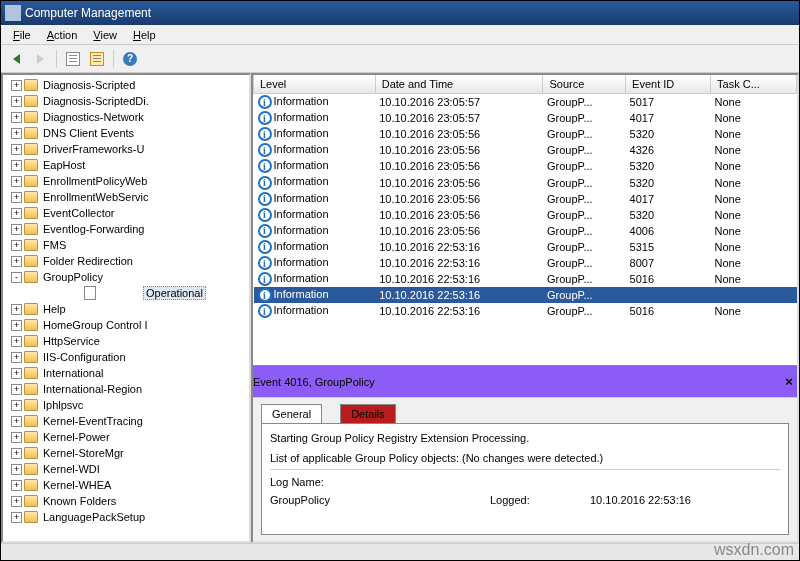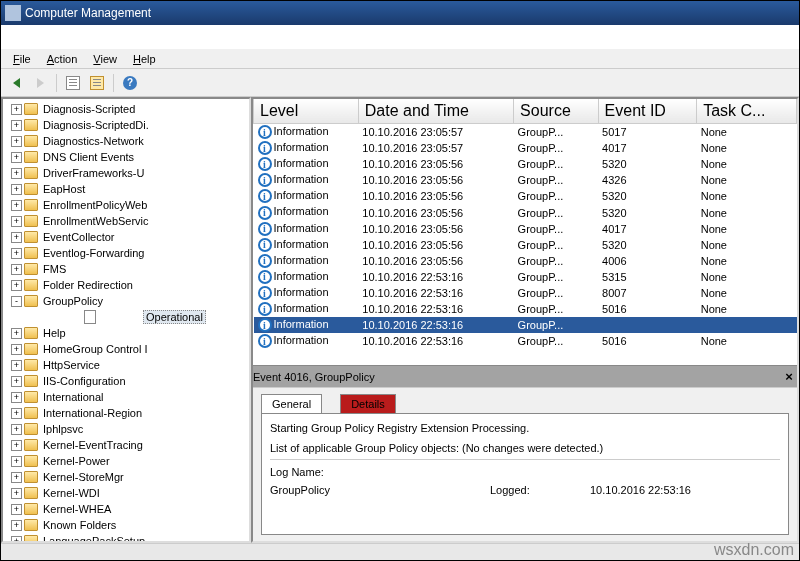--- a/index.html
+++ b/index.html
@@ -1,43 +1,43 @@
 <!DOCTYPE html>
 <html><head>
 <meta charset="utf-8">
 <style>
 * { box-sizing: border-box; margin: 0; padding: 0; }
 body { font-family: "Segoe UI", Tahoma, sans-serif; font-size: 11px; background: #fff; overflow: hidden; width: 800px; height: 561px; }
 .window { width: 800px; height: 561px; display: flex; flex-direction: column; border: 1px solid #000; }
 .titlebar { background: linear-gradient(#2a5a9c, #1a3a6c); color: #fff; height: 22px; display: flex; align-items: center; padding: 12px 4px; font-size: 12px; }
 .titlebar-icon { width: 16px; height: 16px; background: #b0c4de; margin-right: 4px; display: inline-block; }
-.menubar { height: 20px; background: #f0f0f0; display: flex; align-items: center; padding: 0 4px; border-bottom: 1px solid #ccc; margin-top: 24px; }
+.menubar { height: 20px; background: #f0f0f0; display: flex; align-items: center; padding: 0 4px; border-bottom: 1px solid #ccc; }
 .menu-item { padding: 2px 8px; cursor: default; }
 .menu-item u { text-decoration: underline; }
 .toolbar { height: 28px; background: #f0f0f0; display: flex; align-items: center; padding: 0 4px; gap: 2px; border-bottom: 1px solid #ccc; }
 .tool-btn { width: 22px; height: 22px; border: 1px solid transparent; display: flex; align-items: center; justify-content: center; cursor: pointer; }
 .tool-sep { width: 1px; height: 18px; background: #ccc; margin: 0 3px; }
 .content { flex: 1; display: flex; overflow: hidden; }
 .tree-pane { width: 250px; background: #fff; border: 2px inset #ddd; overflow: auto; padding: 2px; }
 .tree-node { display: flex; align-items: center; height: 16px; white-space: nowrap; cursor: default; }
 .tree-exp { width: 11px; height: 11px; border: 1px solid #888; display: inline-flex; align-items: center; justify-content: center; font-size: 9px; line-height: 1; margin-right: 2px; background: #fff; color: #000; }
 .tree-noexp { width: 11px; height: 11px; display: inline-block; margin-right: 2px; }
 .folder-icon { width: 14px; height: 12px; background: linear-gradient(#ffe9a8, #f0c050); border: 1px solid #c09030; border-radius: 1px; margin-right: 3px; }
 .doc-icon { width: 12px; height: 14px; background: #fff; border: 1px solid #888; margin-right: 3px; position: relative; }
 .tree-label { padding: 0 2px; }
 .tree-label.sel { background: #e0e8f0; border: 1px dotted #888; }
 .right-pane { flex: 1; display: flex; flex-direction: column; border: 2px inset #ddd; overflow: hidden; }
 .event-list { flex: 1; overflow: auto; border-bottom: 1px solid #888; position: relative; }
 .ev-table { width: 100%; border-collapse: collapse; }
-.ev-table th { background: linear-gradient(#fff, #e8e8e8); border: 1px solid #ccc; border-top: none; text-align: left; font-weight: normal; padding: 3px 6px; font-size: 16px; position: sticky; top: 0; }
+.ev-table th { background: linear-gradient(#fff, #e8e8e8); border: 1px solid #ccc; border-top: none; text-align: left; font-weight: normal; padding: 3px 6px; font-size: 11px; position: sticky; top: 0; }
 .ev-table td { padding: 1px 4px; white-space: nowrap; }
 .ev-table tr.sel td { background: #2a5a9c; color: #fff; }
 .info-icon { width: 14px; height: 14px; border-radius: 50%; background: #fff; border: 2px solid #2070c0; display: inline-flex; align-items: center; justify-content: center; color: #2070c0; font-weight: bold; font-size: 10px; font-family: Georgia, serif; margin-right: 2px; vertical-align: middle; }
 .detail-pane { height: 175px; display: flex; flex-direction: column; background: #f0f0f0; }
-.detail-hdr { height: 22px; display: flex; align-items: center; justify-content: space-between; padding: 2px 0; background: #a3a3a3; border-bottom: 1px solid #ccc; }
+.detail-hdr { height: 32px; display: flex; align-items: center; justify-content: space-between; padding: 2px 0; background: #8b5cf6; border-bottom: 1px solid #ccc; }
 .close-x { width: 16px; height: 16px; display: flex; align-items: center; justify-content: center; font-weight: bold; cursor: pointer; font-size: 13px; }
 .tabs { display: flex; padding: 6px 8px 0 8px; }
 .tab { padding: 3px 10px; border: 1px solid #888; background: #fff; margin-right: 18px; border-bottom: none; cursor: pointer; }
 .tab.inactive { background: #b91c1c; }
 .detail-body { flex: 1; margin: 0 8px 6px 8px; border: 1px solid #888; background: #fff; padding: 8px; overflow: auto; position: relative; }
 .detail-row { display: flex; margin-top: 6px; }
 .detail-lbl { width: 100px; }
 .hscroll-bot { height: 17px; background: #e8e8e8; border-top: 1px solid #ccc; }
 .watermark { position: absolute; right: 6px; bottom: 2px; font-size: 16px; color: #888; }
 .arrow-left { width:0;height:0;border-top:5px solid transparent;border-bottom:5px solid transparent;border-right:7px solid #2a7a2a; }

